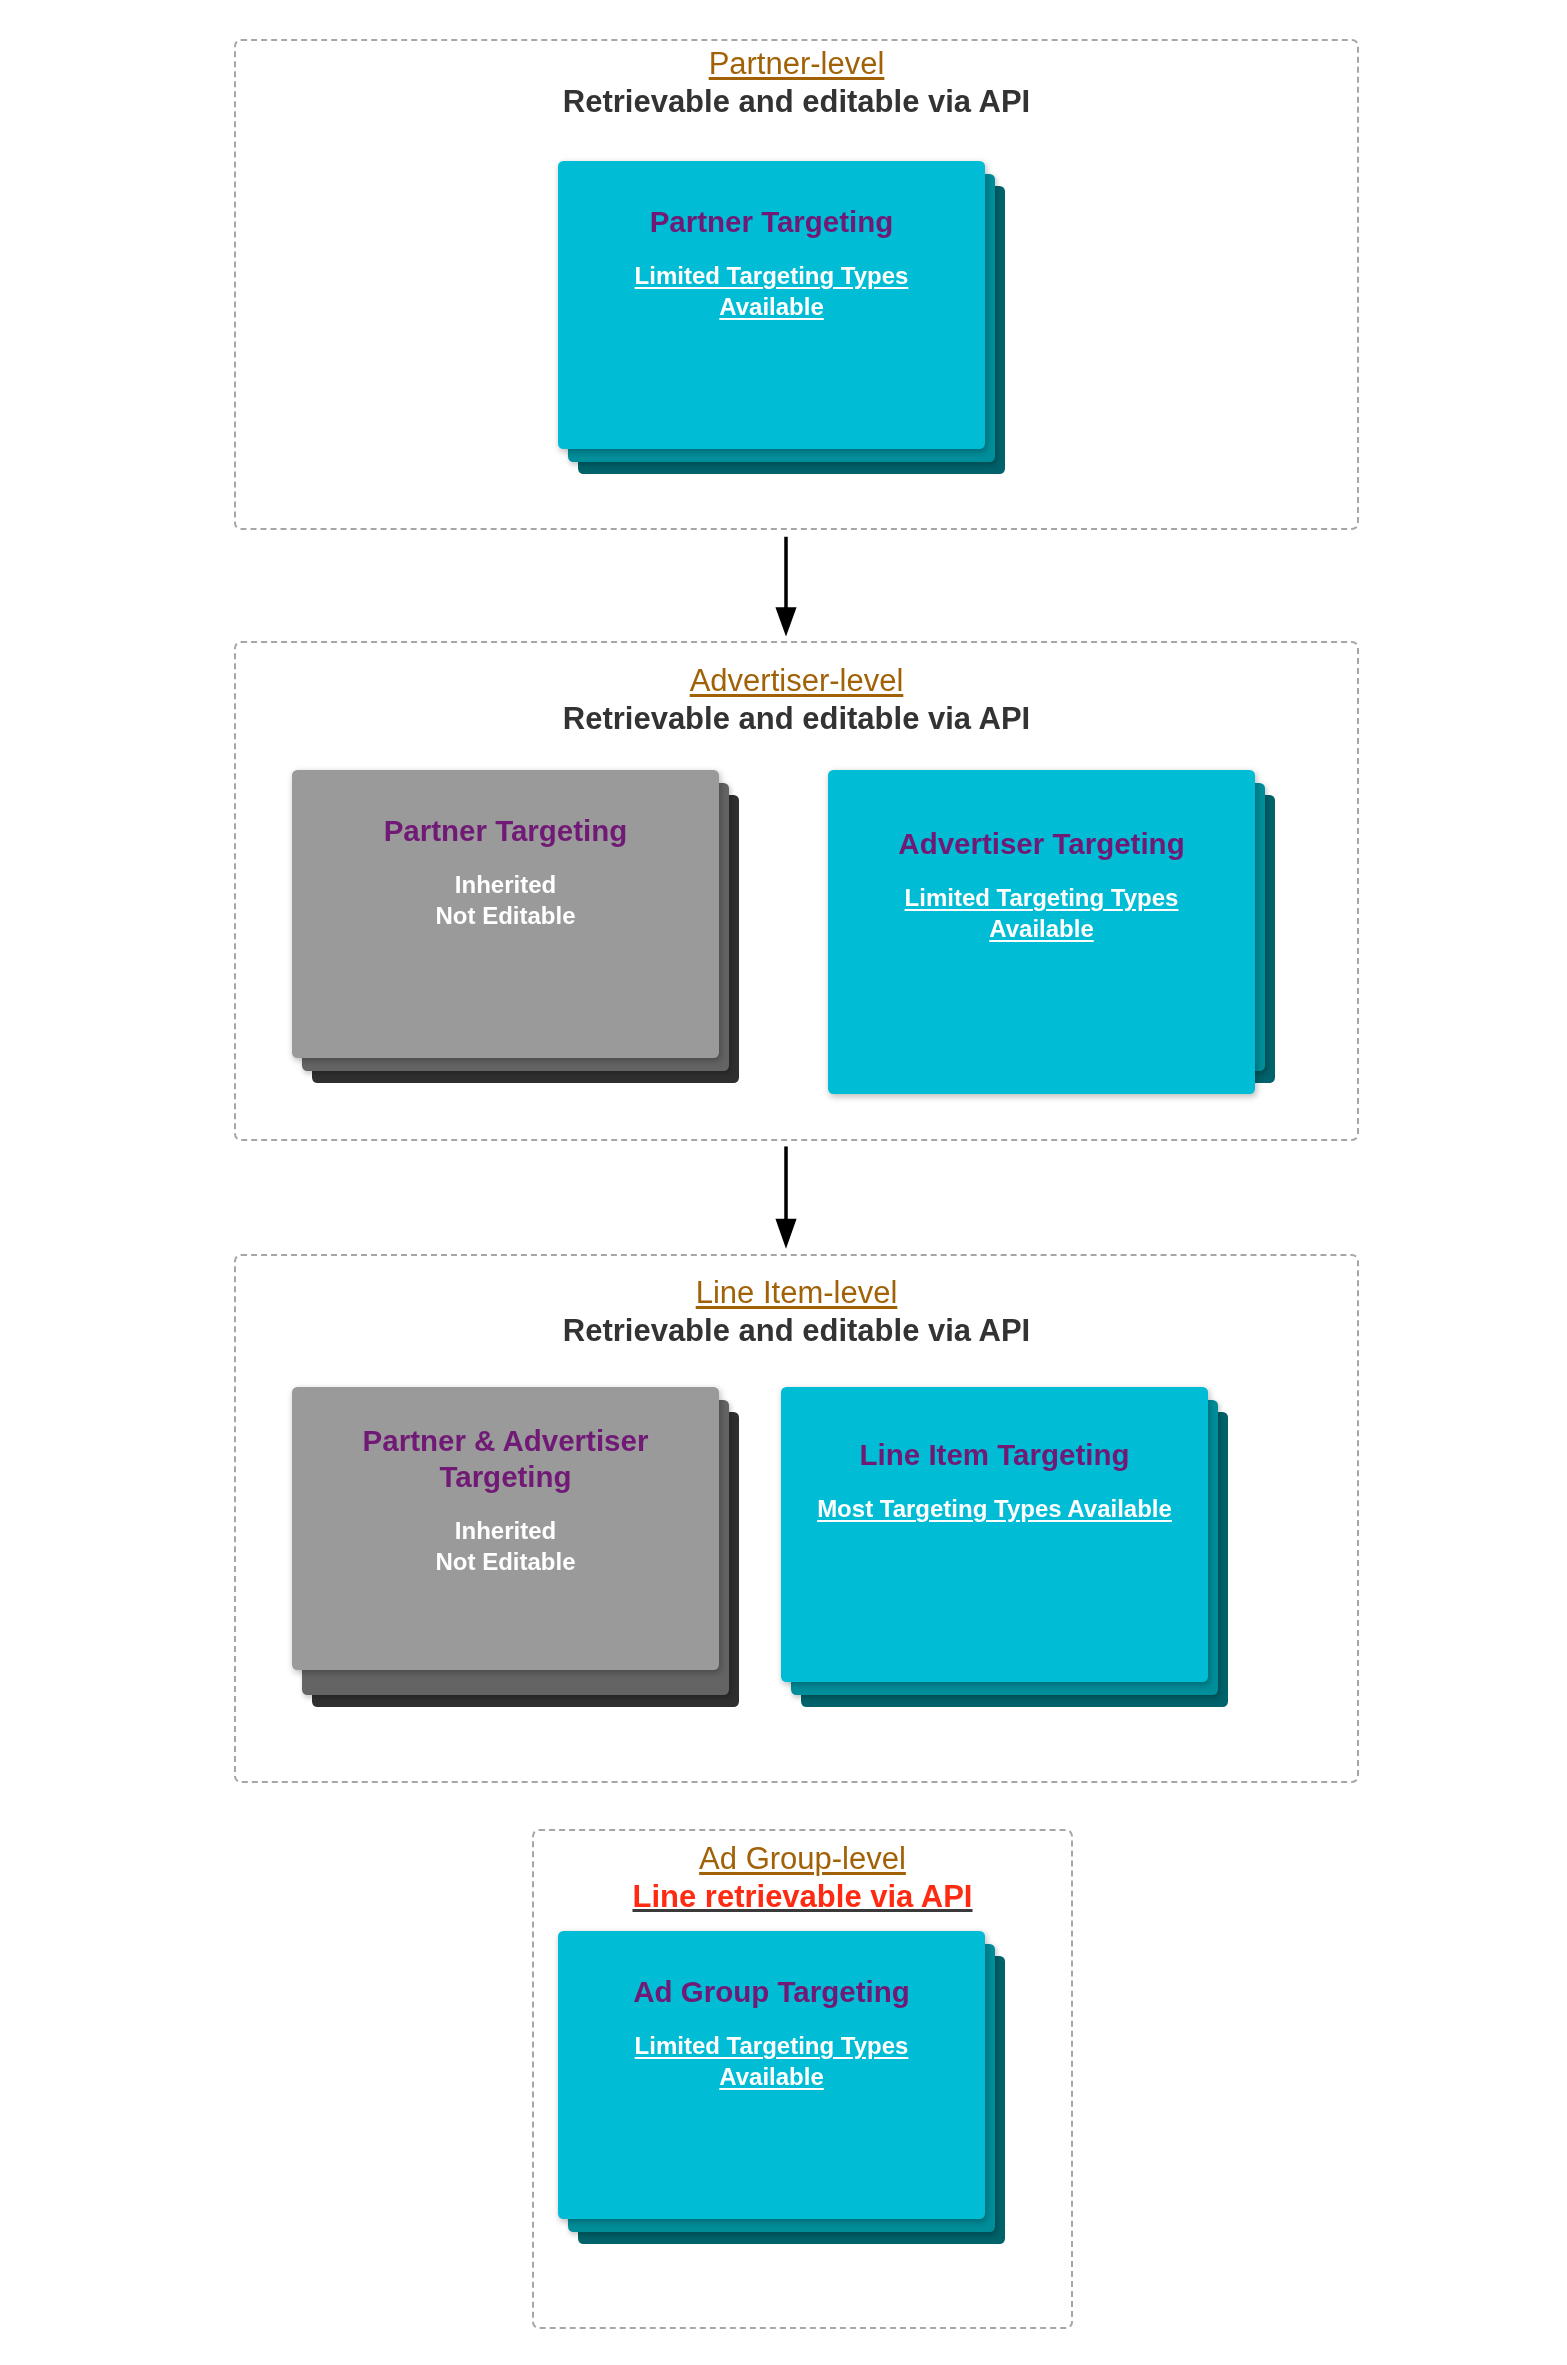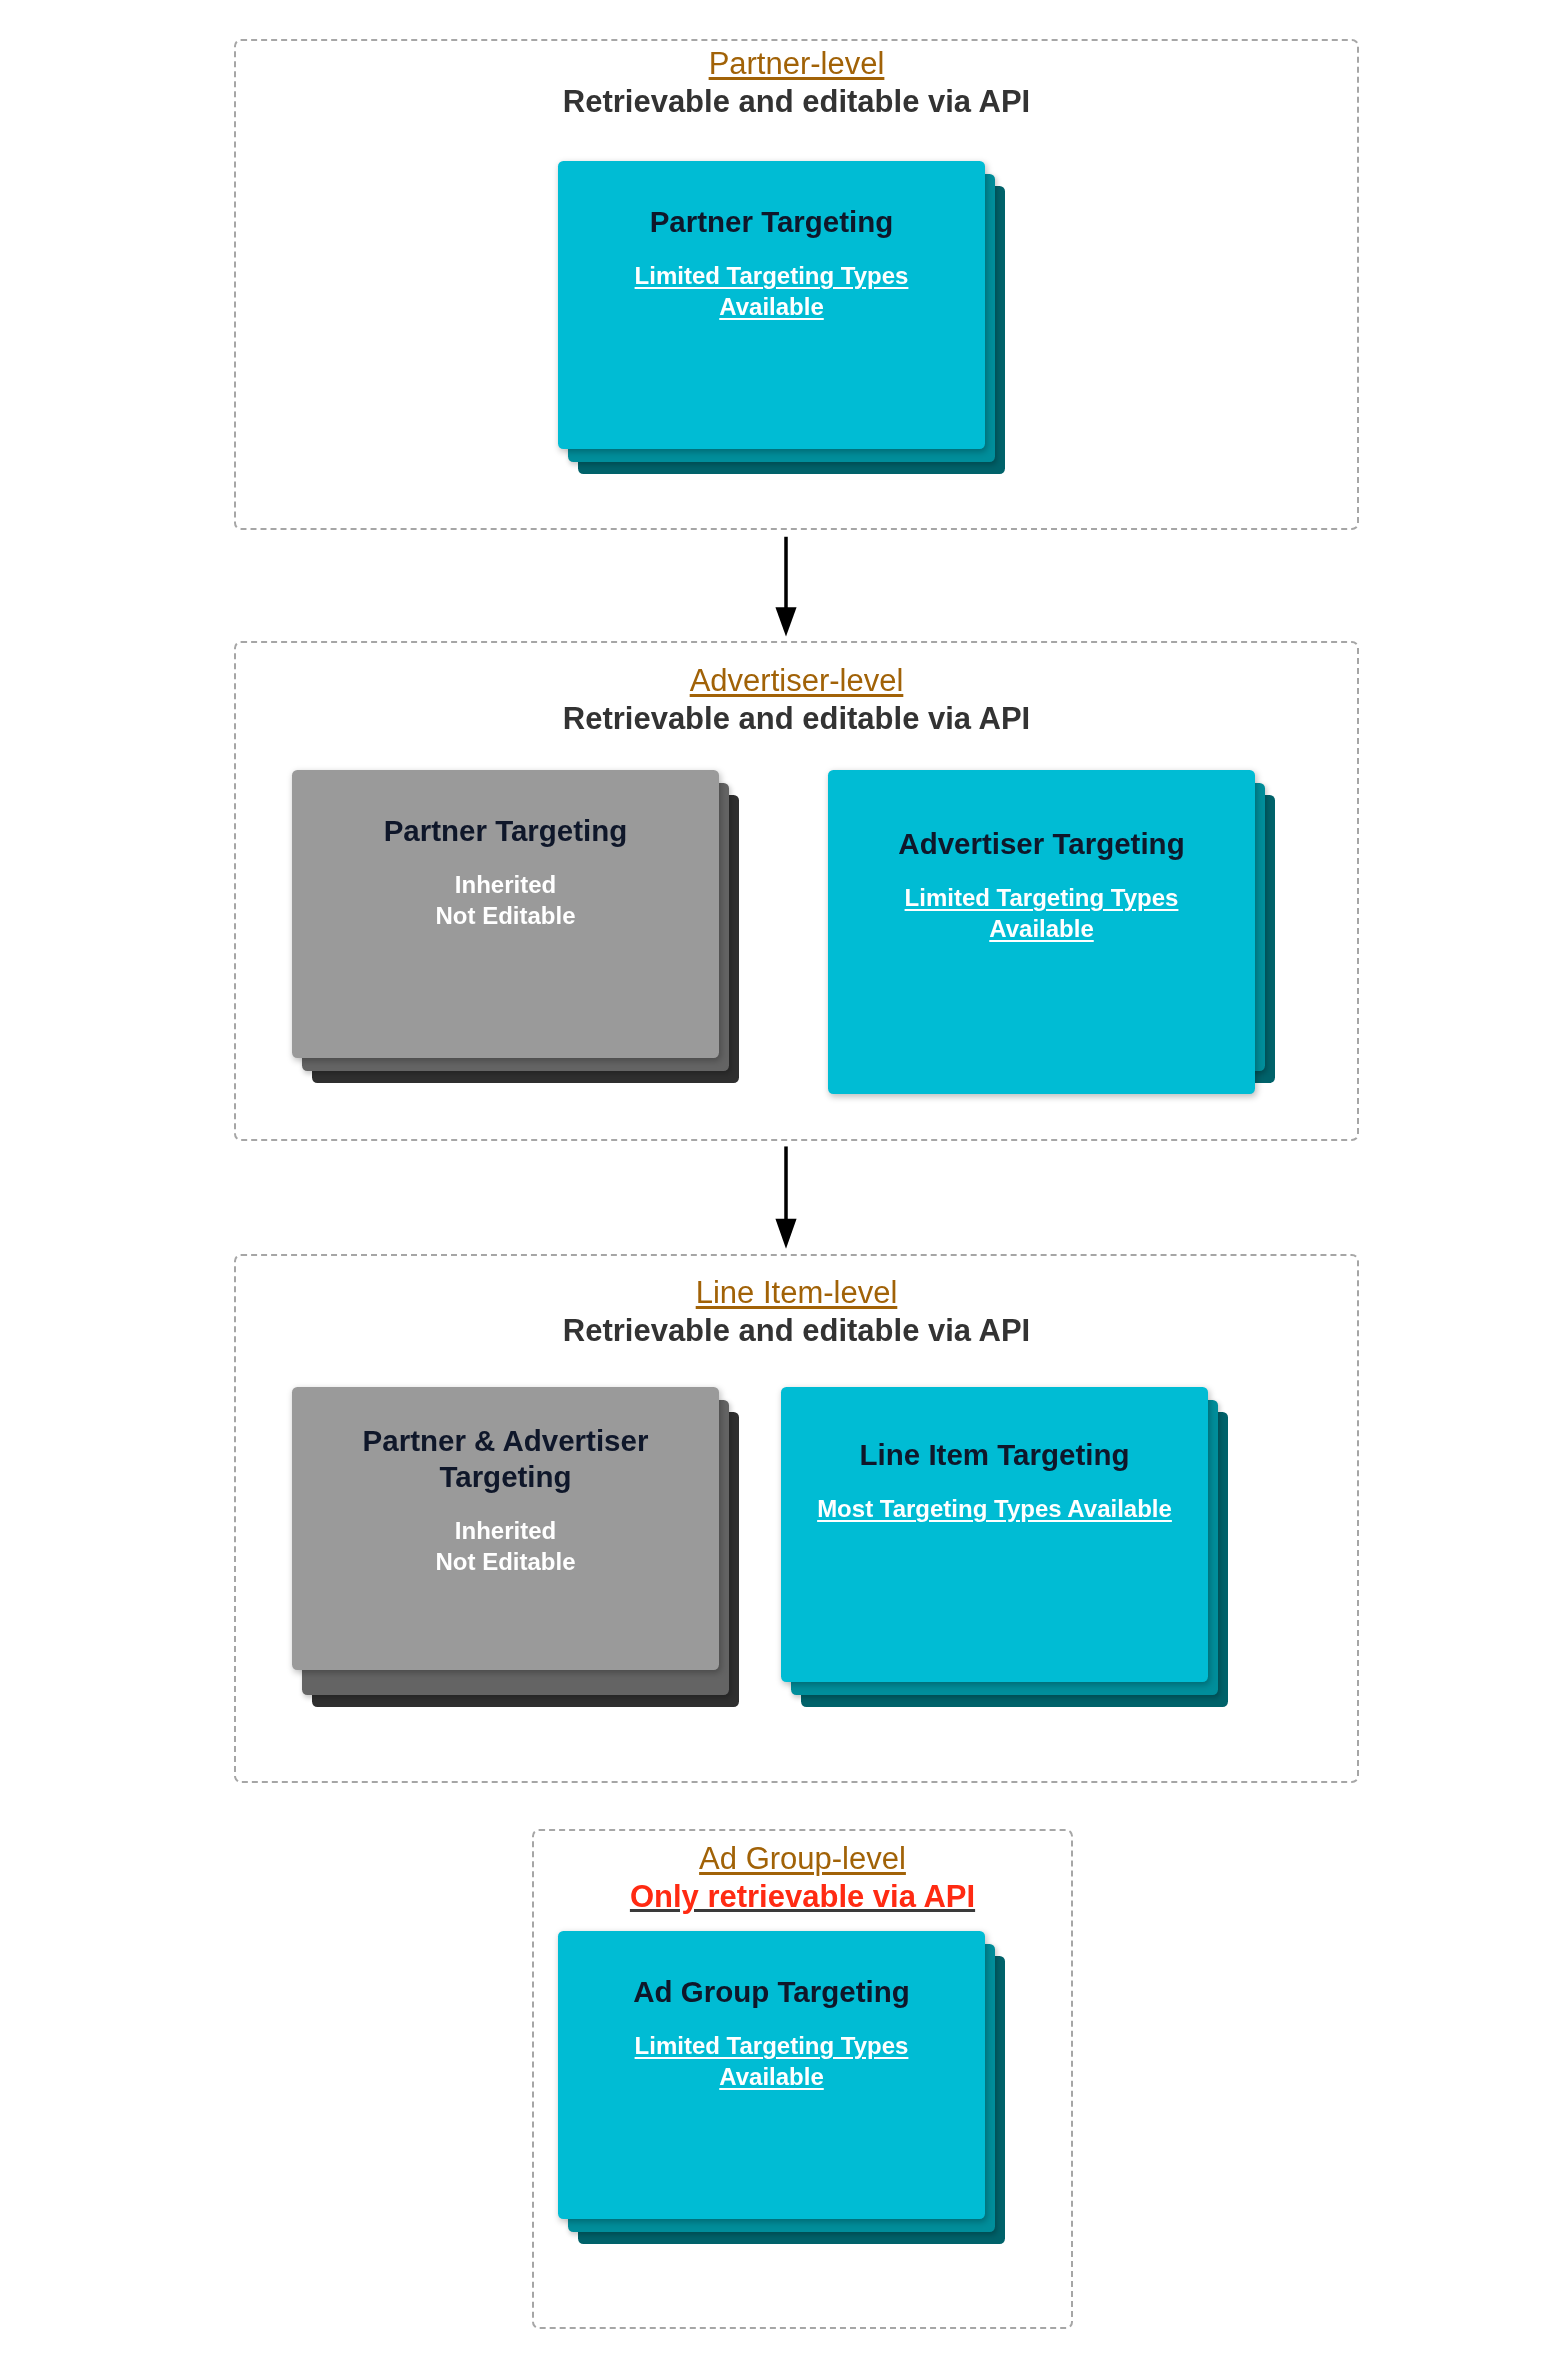--- a/index.html
+++ b/index.html
@@ -89,21 +89,21 @@
   
   .cyan .back  { background: #00626a; }
   .cyan .mid   { background: #008e9b; }
   .cyan .front { background: #00bcd4; }
   
   .gray .back  { background: #2f2f2f; }
   .gray .mid   { background: #646464; }
   .gray .front { background: #9a9a9a; }
 
   .card-title {
-    color: #0f172a;
+    color: #701a75;
     font-weight: bold;
     font-size: 29.5px;
     line-height: 1.22;
     text-align: center;
     width: 86%;
   }
   .card-sub {
     color: #ffffff;
     font-weight: bold;
     font-size: 24px;
@@ -207,21 +207,21 @@
     <div class="card-layer front" style="width:427px; height:295px; padding-top:50px;">
       <div class="card-title">Line Item Targeting</div>
       <div class="card-sub underlined" style="margin-top:21.4px;text-decoration:underline;">Most Targeting Types Available</div>
     </div>
   </div>
 
   <div class="level-box" style="left:532px; top:1829px; width:541px; height:500px;"></div>
 
   <div class="level-heading" style="left:532px; width:541px; top:1841px;text-decoration:underline;">
     <span class="level-name">Ad Group-level</span>
-    <span class="level-api danger">Only retrievable via API</span>
+    <span class="level-api danger">Line retrievable via API</span>
   </div>
 
   <div class="card-stack cyan" style="left:558px; top:1931px; width:447px; height:313px;">
     <div class="card-layer back" style="width:427px; height:288px;"></div>
     <div class="card-layer mid" style="width:427px; height:288px;"></div>
     <div class="card-layer front" style="width:427px; height:288px; padding-top:43px;">
       <div class="card-title">Ad Group Targeting</div>
       <div class="card-sub underlined" style="margin-top:21.4px;">Limited Targeting Types Available</div>
     </div>
   </div>

